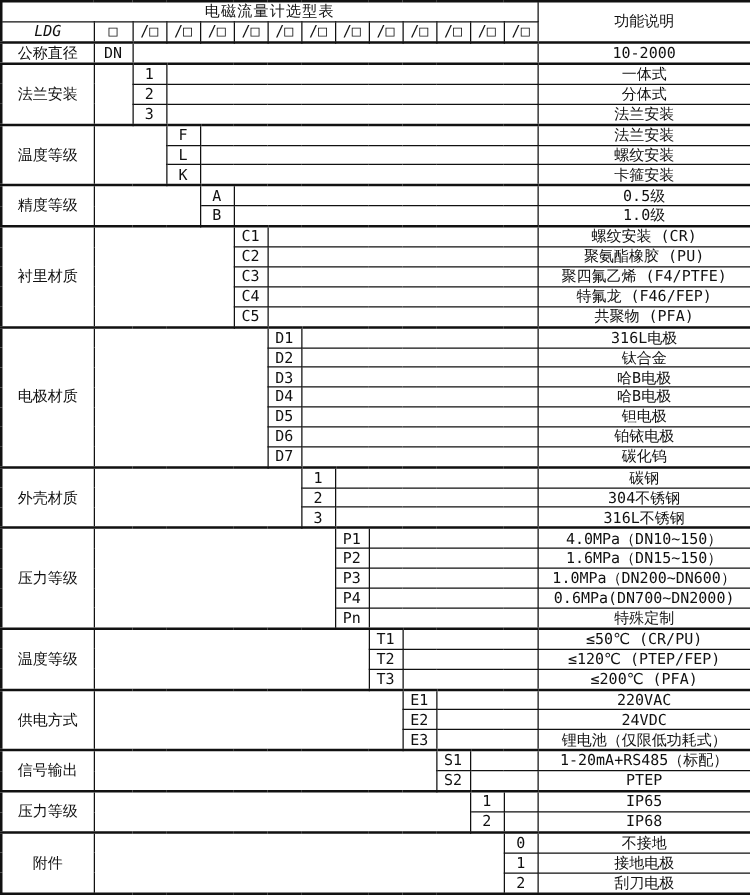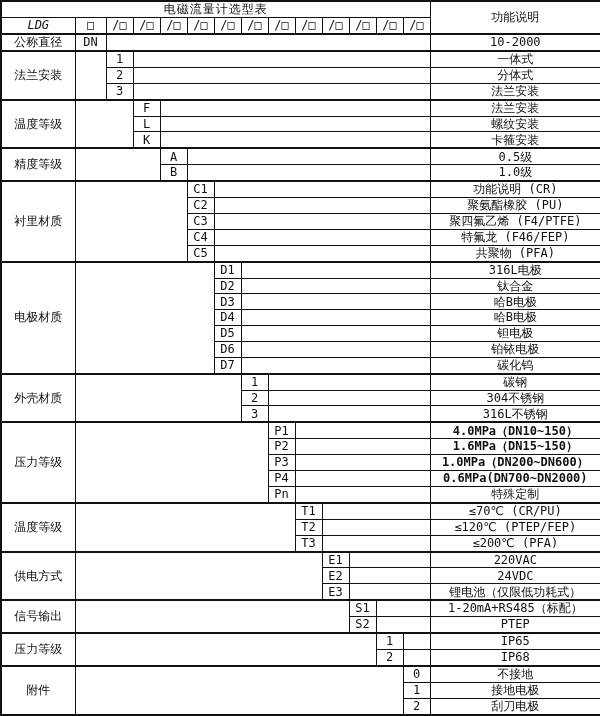--- a/index.html
+++ b/index.html
@@ -32,21 +32,21 @@
     white-space: nowrap;
     color: #111111;
   }
   
   tr.bs > td { border-top: 2px solid #111111; }
 
   td.title { font-size: 13px; letter-spacing: 1px; }
   td.fh    { font-size: 13px; margin-left: 44px; }
   td.lbl   { font-size: 12px; letter-spacing: 0; }
   td.lbl-left { text-align: left; padding-left: 8px; font-style: italic; }
-  td.left  { text-align: left; padding-left: 3px; font-weight: bold; }
+  td.left  { text-align: left; padding-left: 3px; }
   td.slot  { font-size: 12px; }
 
   .c-label { width: 74px; }
   .c-dn    { width: 31px; }
   .c-code  { width: 27px; }
   .c-func  { width: 171px; }
 </style>
 </head>
 <body>
 
@@ -140,21 +140,21 @@
         <tr>
           <td>B</td>
           <td colspan="9"></td>
           <td>1.0级</td>
         </tr>
         <tr class="bs">
           <td class="lbl" rowspan="5">衬里材质</td>
           <td rowspan="5" colspan="4"></td>
           <td>C1</td>
           <td colspan="8"></td>
-          <td>功能说明 (CR)</td>
+          <td>螺纹安装 (CR)</td>
         </tr>
         <tr>
           <td>C2</td>
           <td colspan="8"></td>
           <td>聚氨酯橡胶 (PU)</td>
         </tr>
         <tr>
           <td>C3</td>
           <td colspan="8"></td>
           <td>聚四氟乙烯 (F4/PTFE)</td>
@@ -248,21 +248,21 @@
         <tr>
           <td>Pn</td>
           <td colspan="5"></td>
           <td>特殊定制</td>
         </tr>
         <tr class="bs">
           <td class="lbl" rowspan="3">温度等级</td>
           <td rowspan="3" colspan="8"></td>
           <td>T1</td>
           <td colspan="4"></td>
-          <td>≤70℃ (CR/PU)</td>
+          <td>≤50℃ (CR/PU)</td>
         </tr>
         <tr>
           <td>T2</td>
           <td colspan="4"></td>
           <td>≤120℃ (PTEP/FEP)</td>
         </tr>
         <tr>
           <td>T3</td>
           <td colspan="4"></td>
           <td>≤200℃ (PFA)</td>

